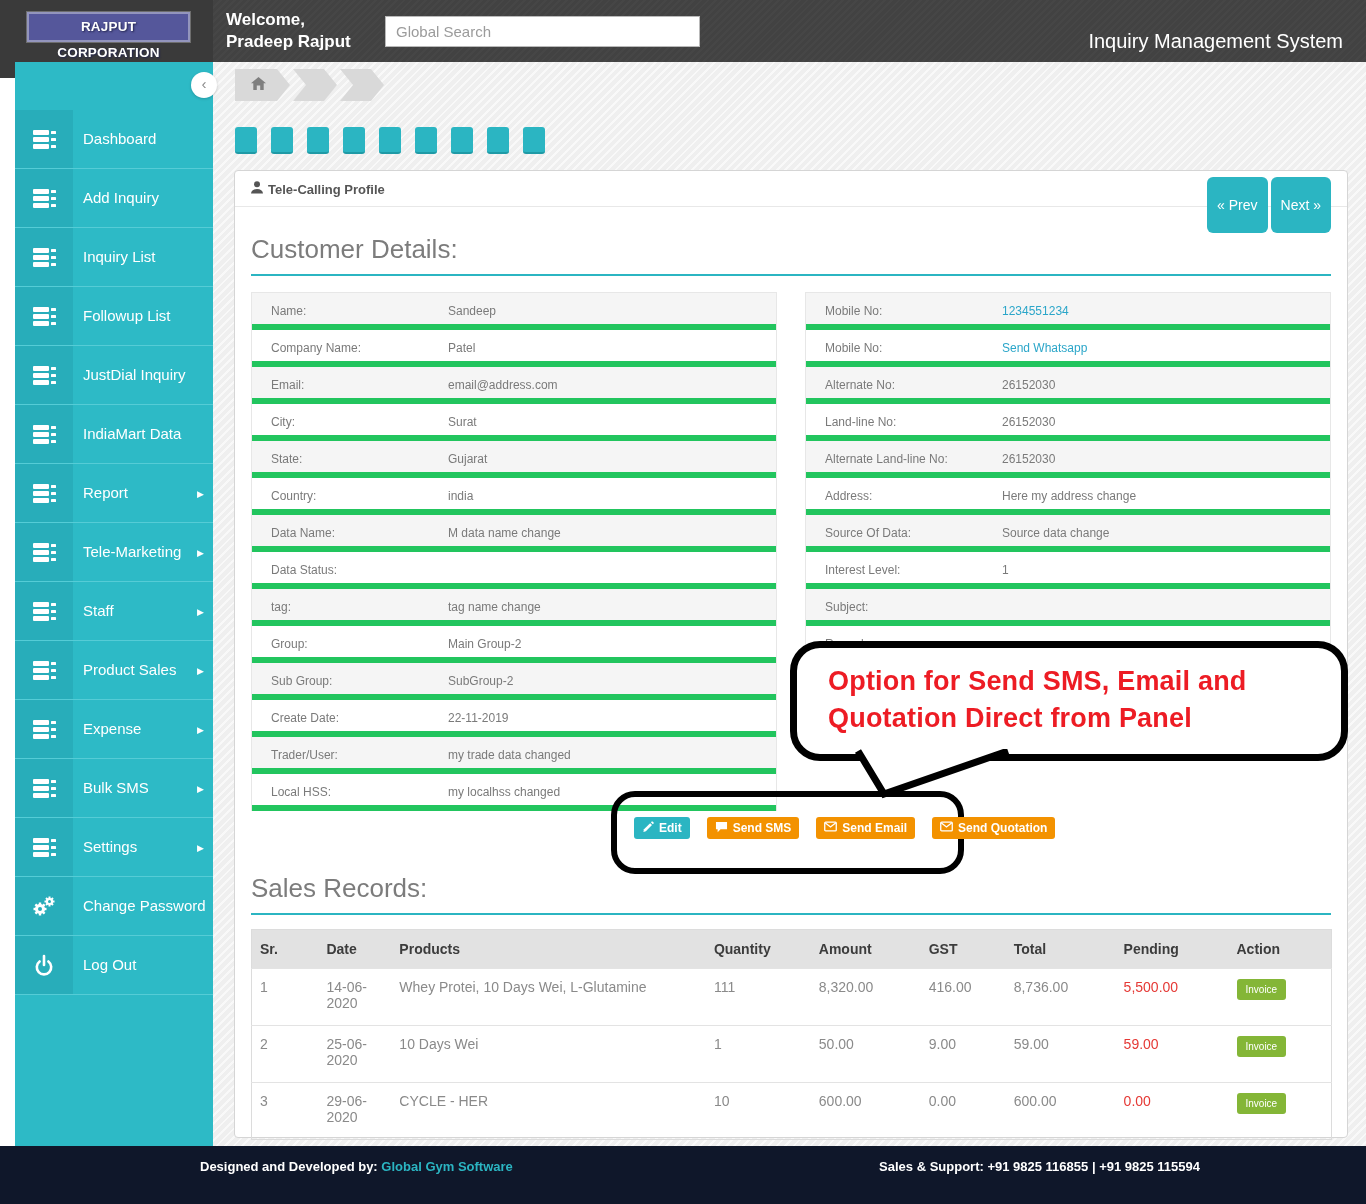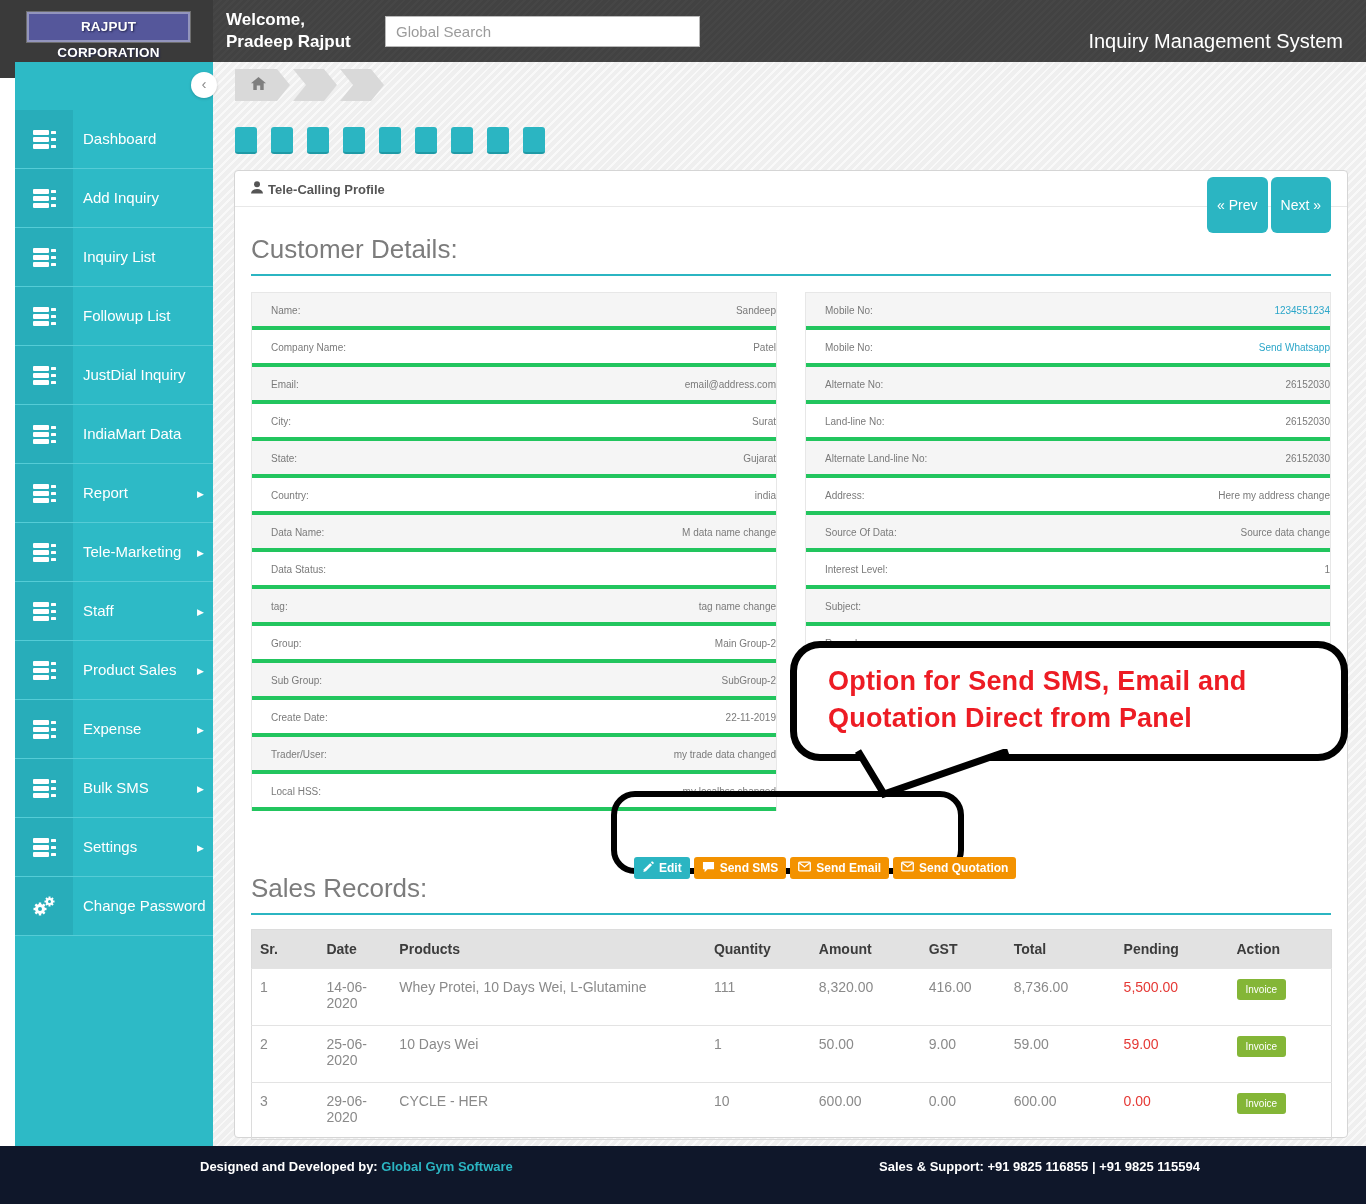--- a/index.html
+++ b/index.html
@@ -64,27 +64,27 @@
   .pager { position:absolute; right:16px; top:6px; display:flex; gap:3px; }
   .pbtn { background:#2bb5c2; color:#fff; border:none; font-size:14px; padding:20px 10px;
     border-radius:6px; cursor:pointer; font-family:"Liberation Sans", sans-serif; }
 
   .section-h { margin:27px 16px 0; font-size:26px; color:#7c7c7c; font-weight:normal;
     padding-bottom:9px; border-bottom:2px solid #2bb5c2; }
   .section-h.sales { margin-top:62px; }
 
   .details { margin:16px 16px 0; display:flex; gap:28px; }
   .dcol { width:527px; border:1px solid #e7e7e7; border-bottom:none; align-self:flex-start; }
-  .drow { height:37px; display:flex; border-bottom:4px solid #22c55e; font-size:10px; color:#7a7a7a; background:#fff;justify-content:space-between; }
+  .drow { height:37px; display:flex; border-bottom:6px solid #22c55e; font-size:12px; color:#7a7a7a; background:#fff; }
   .drow:nth-child(odd) { background:#f5f5f5; }
   .dlabel { width:196px; padding-left:19px; line-height:36px; white-space:nowrap; }
   .dvalue { line-height:36px; white-space:nowrap; }
   .dvalue.link { color:#2ba6c9; cursor:pointer; }
 
-  .actions { position:absolute; left:399px; top:646px; display:flex; gap:4px; z-index:4;margin-top:40px; }
+  .actions { position:absolute; left:399px; top:646px; display:flex; gap:17px; z-index:4; }
   .abtn { display:flex; align-items:center; gap:5px; border:none; color:#fff; font-size:12px;
     font-weight:bold; height:22px; padding:0 8px; border-radius:3px; cursor:pointer;
     font-family:"Liberation Sans", sans-serif; }
   .abtn.teal { background:#2bb5c2; }
   .abtn.orange { background:#f39200; }
   .actions-outline { position:absolute; left:376px; top:620px; width:353px; height:83px;
     border:6px solid #000; border-radius:24px; z-index:3; pointer-events:none; }
 
   .sales-table { margin:14px 16px 0; width:1081px; border-collapse:collapse; border:1px solid #dcdcdc;padding-left:32px; }
   .sales-table thead tr { background:#e2e2e2; }
@@ -362,20 +362,31 @@
               <line x1="13.5" y1="6.5" x2="23.5" y2="6.5"></line>
           <line x1="15" y1="3" x2="22" y2="10"></line>
               <line x1="22" y1="3" x2="15" y2="10"></line>
         </g>
         <circle cx="18.5" cy="6.5" r="3.6" fill="#fff"></circle>
             <circle cx="18.5" cy="6.5" r="1.5" fill="#28adba"></circle>
       </svg>
 
     </span>
     <span class="side-label">Change Password</span>
+
+  </div>
+      <div class="side-item">
+    <span class="side-icon">
+
+      <svg width="22" height="22" viewBox="0 0 22 22">
+        <path d="M6.6 7.5 A7.2 7.2 0 1 0 15.4 7.5" fill="none" stroke="#fff" stroke-width="2.6" stroke-linecap="round"></path>
+        <line x1="11" y1="2" x2="11" y2="11" stroke="#fff" stroke-width="2.6" stroke-linecap="round"></line>
+      </svg>
+    </span>
+    <span class="side-label">Log Out</span>
 
   </div>
     </div>
 </div>
 
 <div class="main">
   <div class="crumbbar">
     <div class="collapse">‹</div>
     <div class="crumbs" id="crumbs">
       <div class="crumb home">

